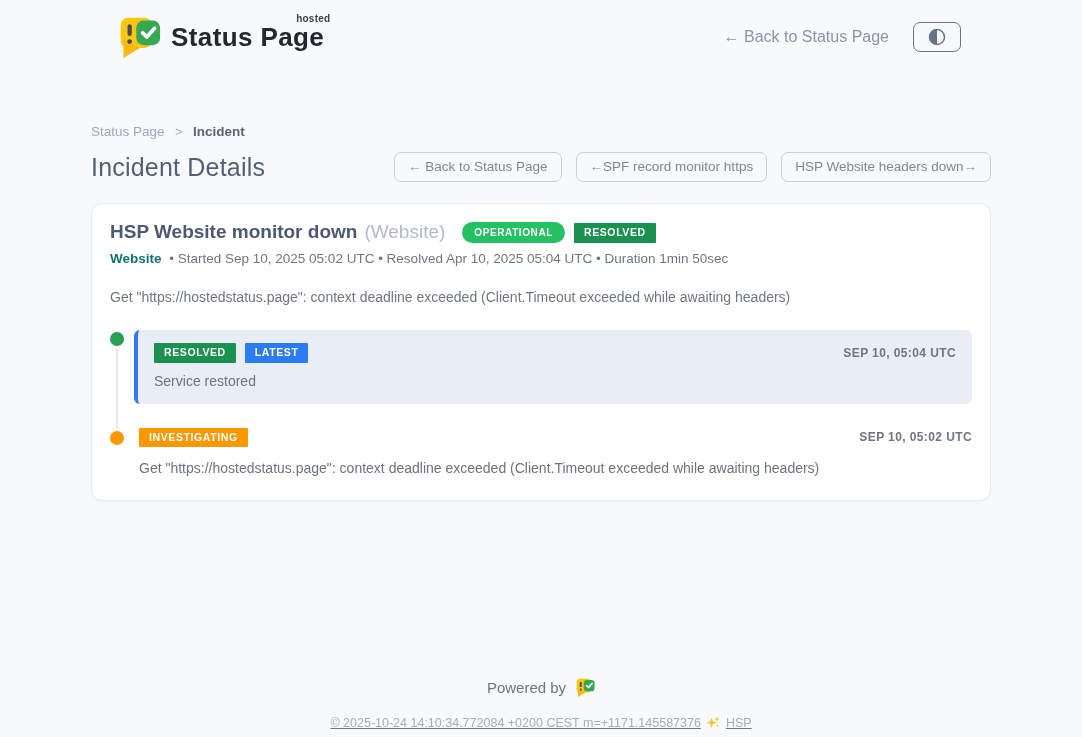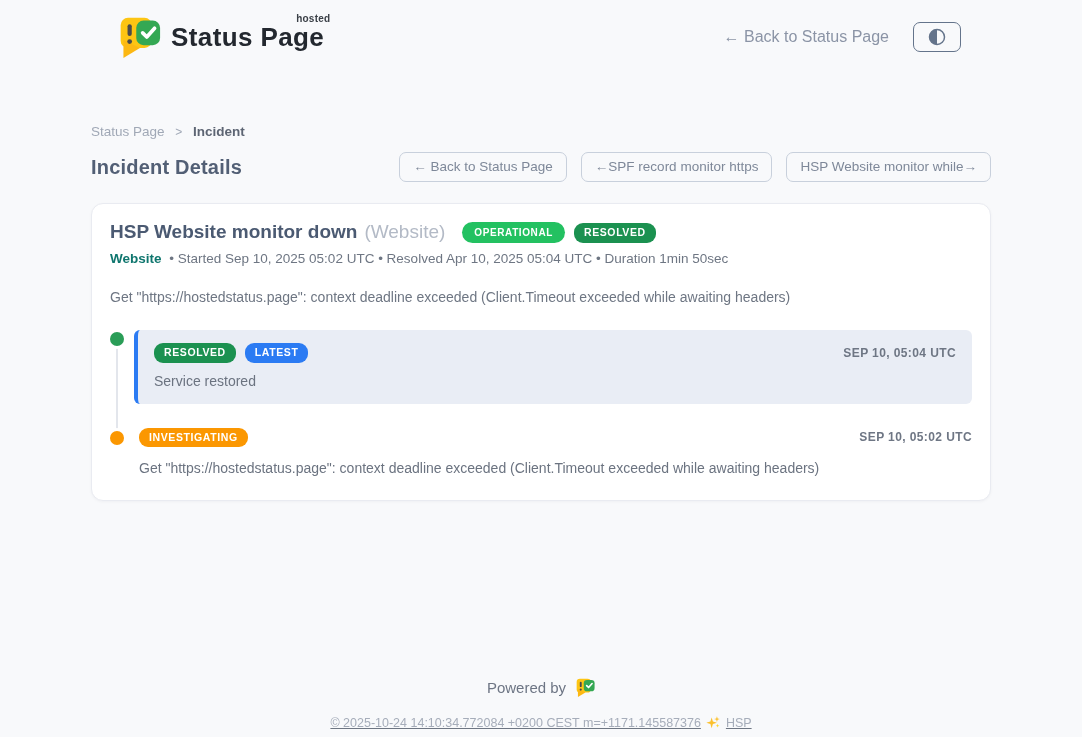--- a/index.html
+++ b/index.html
@@ -36,41 +36,41 @@
   
   .main { width:900px; margin:64px auto 0; }
   .breadcrumb { font-size:13.5px; }
   .crumb-root { color:#a0a8b6; cursor:pointer; }
   .crumb-sep { color:#a0a8b6; margin:0 7px; font-size:12px; }
   .crumb-current { color:#5d6573; font-weight:700; }
 
   .title-row {
     margin-top:13px; display:flex; align-items:center; justify-content:space-between;
   }
-  .page-title { font-size:20px; font-weight:700; color:#525f75; letter-spacing:.2px; }
+  .page-title { font-size:25px; font-weight:400; color:#525f75; letter-spacing:.2px; }
   .nav-buttons { display:flex; gap:14px; }
   .nav-btn {
     height:30px; padding:0 13px; border:1px solid #c8d0dc; border-radius:7px;
     background:transparent; color:#7e8899; font-size:13.5px; cursor:pointer;
     font-family:inherit; line-height:28px;
   }
 
   
   .card {
     margin-top:21px; background:var(--card-bg,#fff);
     border:1px solid var(--card-border,#e9ebf1); border-radius:12px;
     padding:17px 18px 24px; box-shadow:0 1px 3px rgba(16,24,40,.04);
   }
   .card-title { font-size:19px; font-weight:700; color:#4b5a72; display:flex; align-items:center; flex-wrap:wrap; }
   .card-title .component { color:#b3bac6; font-weight:400; margin-left:7px; }
   .title-badges { display:inline-flex; gap:9px; margin-left:17px; align-items:flex-end; }
 
   .badge {
     display:inline-block; color:#fff; font-size:10.5px; font-weight:700;
-    letter-spacing:.6px; padding:4px 10px; border-radius:9px; line-height:1.1;
+    letter-spacing:.6px; padding:4px 10px; border-radius:1px; line-height:1.1;
   }
   .badge-operational { background:var(--accent-green,#23c161); border-radius:999px; padding:5px 12px; font-size:10px; }
   .badge-resolved    { background:var(--dark-green,#1b9150); }
   .badge-latest      { background:var(--accent-blue,#2b7bf3); }
   .badge-investigating { background:var(--accent-orange,#fb9701); }
 
   .meta { margin-top:8px; font-size:13.5px; color:#6e7683; }
   .meta-name { font-weight:700; color:#0f766e; margin-right:4px; }
   .description { margin-top:23px; font-size:14px; color:#6e7683; }
 
@@ -148,21 +148,21 @@
     <span class="crumb-root">Status Page</span>
     <span class="crumb-sep">&gt;</span>
     <span class="crumb-current">Incident</span>
   </div>
 
   <div class="title-row">
     <h1 class="page-title">Incident Details</h1>
     <div class="nav-buttons">
       <button class="nav-btn">← Back to Status Page</button>
       <button class="nav-btn">←SPF record monitor https</button>
-      <button class="nav-btn">HSP Website monitor while→</button>
+      <button class="nav-btn">HSP Website headers down→</button>
     </div>
   </div>
 
   <div class="card">
     <div class="card-title">
       <span>HSP Website monitor down</span>
       <span class="component">(Website)</span>
       <span class="title-badges">
         <span class="badge badge-operational">OPERATIONAL</span>
         <span class="badge badge-resolved">RESOLVED</span>

